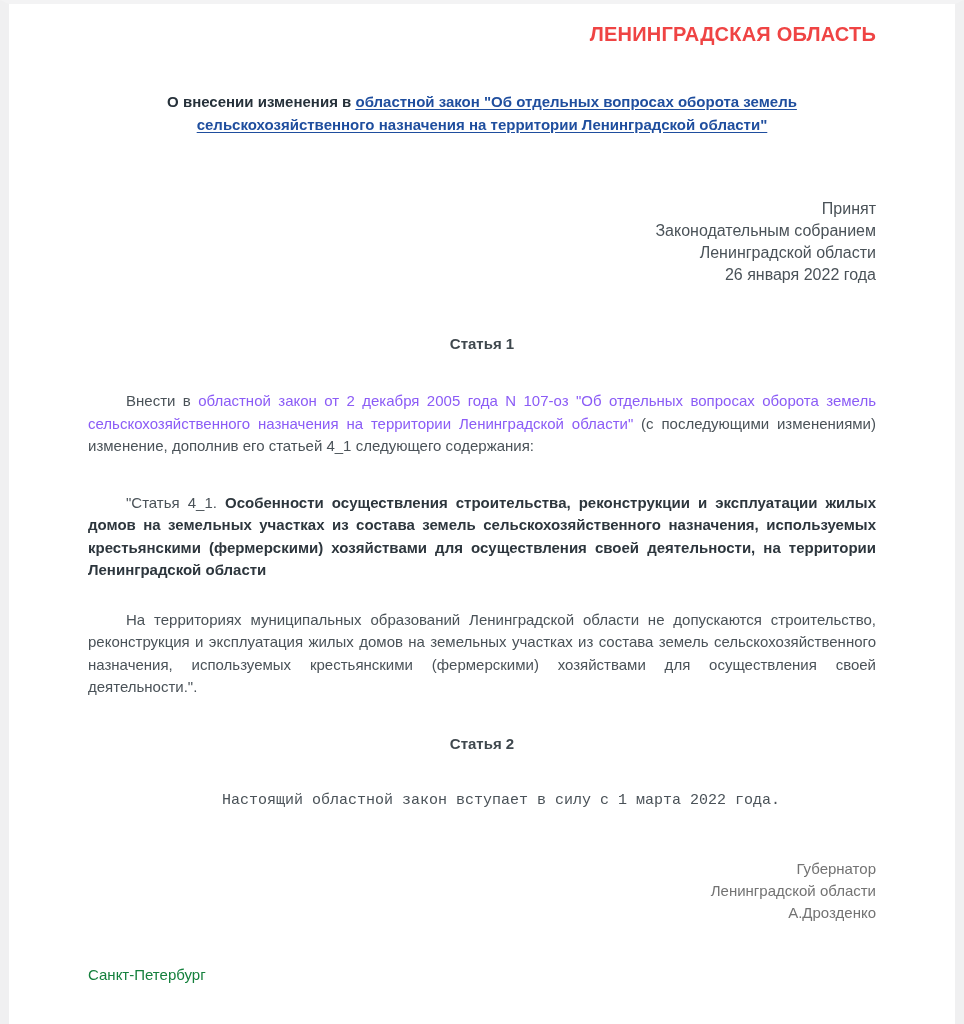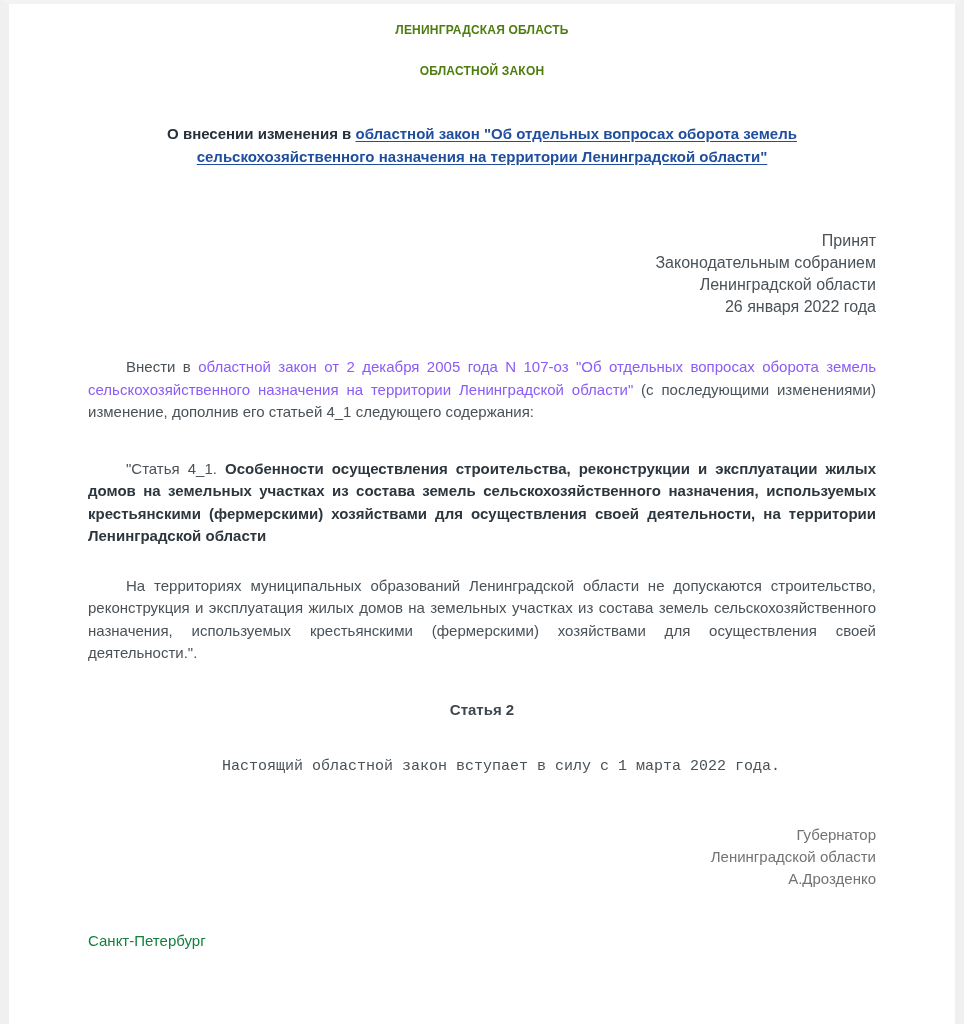--- a/index.html
+++ b/index.html
@@ -31,25 +31,25 @@
     position: absolute;
     left: 0;
     right: 0;
     top: 0;
     padding: 0 88px 0 88px;
     box-sizing: border-box;
   }
 
   
   .doc-header {
-    text-align: center;
+    text-align: right;
     font-weight: bold;
-    font-size: 12px;
+    font-size: 20px;
     letter-spacing: .2px;
-    color: #4d7c0f;
+    color: #ef4444;
   }
   .doc-header.first { margin-top: 23px; }
   .doc-header.second { margin-top: 27px; }
 
   .doc-title {
     margin-top: 44px;
     text-align: center;
     font-weight: bold;
     font-size: 15px;
     line-height: 23px;
@@ -129,33 +129,33 @@
 </style>
 </head>
 <body>
 
 <div class="page-frame"></div>
 
 <div class="sheet">
 
   <div class="doc-header first">ЛЕНИНГРАДСКАЯ ОБЛАСТЬ</div>
 
-  <div class="doc-header second">ОБЛАСТНОЙ ЗАКОН</div>
 
   <div class="doc-title">
     <span>О внесении изменения в </span><span class="lnk">областной закон "Об отдельных вопросах оборота земель</span><br><span class="lnk">сельскохозяйственного назначения на территории Ленинградской области"</span>
   </div>
 
   <div class="adopted">
     <div>Принят</div>
     <div>Законодательным собранием</div>
     <div>Ленинградской области</div>
     <div>26 января 2022 года</div>
   </div>
 
+  <div class="article-heading a1">Статья 1</div>
 
   <p class="para p-intro">
     <span>Внести в </span><span class="lnk">областной закон от 2 декабря 2005 года N 107-оз "Об отдельных вопросах оборота земель сельскохозяйственного назначения на территории Ленинградской области"</span><span> (с последующими изменениями) изменение, дополнив его статьей 4_1 следующего содержания:</span>
   </p>
 
   <p class="para bold-block">
     <span class="lead">"Статья 4_1. </span><span>Особенности осуществления строительства, реконструкции и эксплуатации жилых домов на земельных участках из состава земель сельскохозяйственного назначения, используемых крестьянскими (фермерскими) хозяйствами для осуществления своей деятельности, на территории Ленинградской области</span>
   </p>
 
   <p class="para p-body">На территориях муниципальных образований Ленинградской области не допускаются строительство, реконструкция и эксплуатация жилых домов на земельных участках из состава земель сельскохозяйственного назначения, используемых крестьянскими (фермерскими) хозяйствами для осуществления своей деятельности.".</p>

